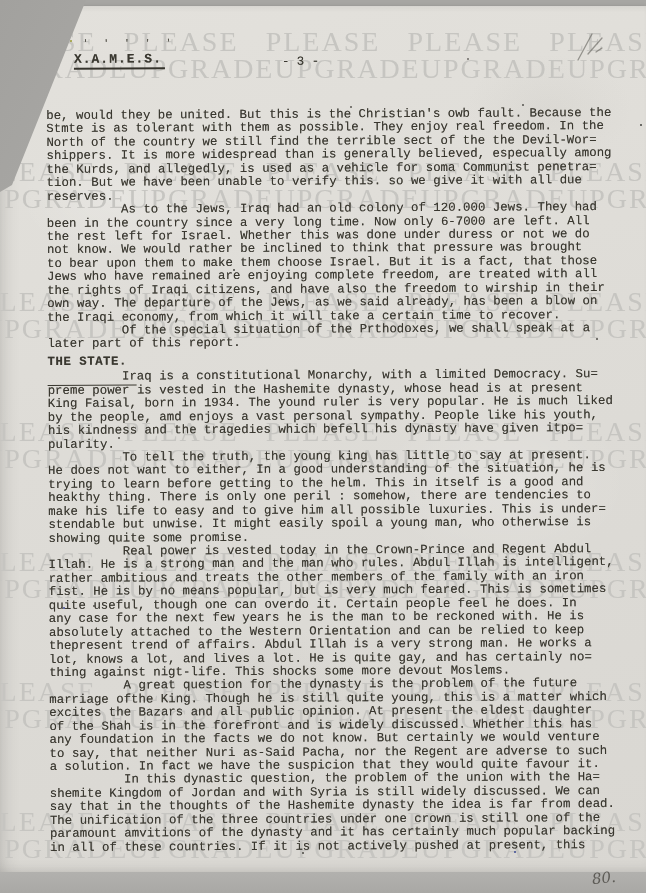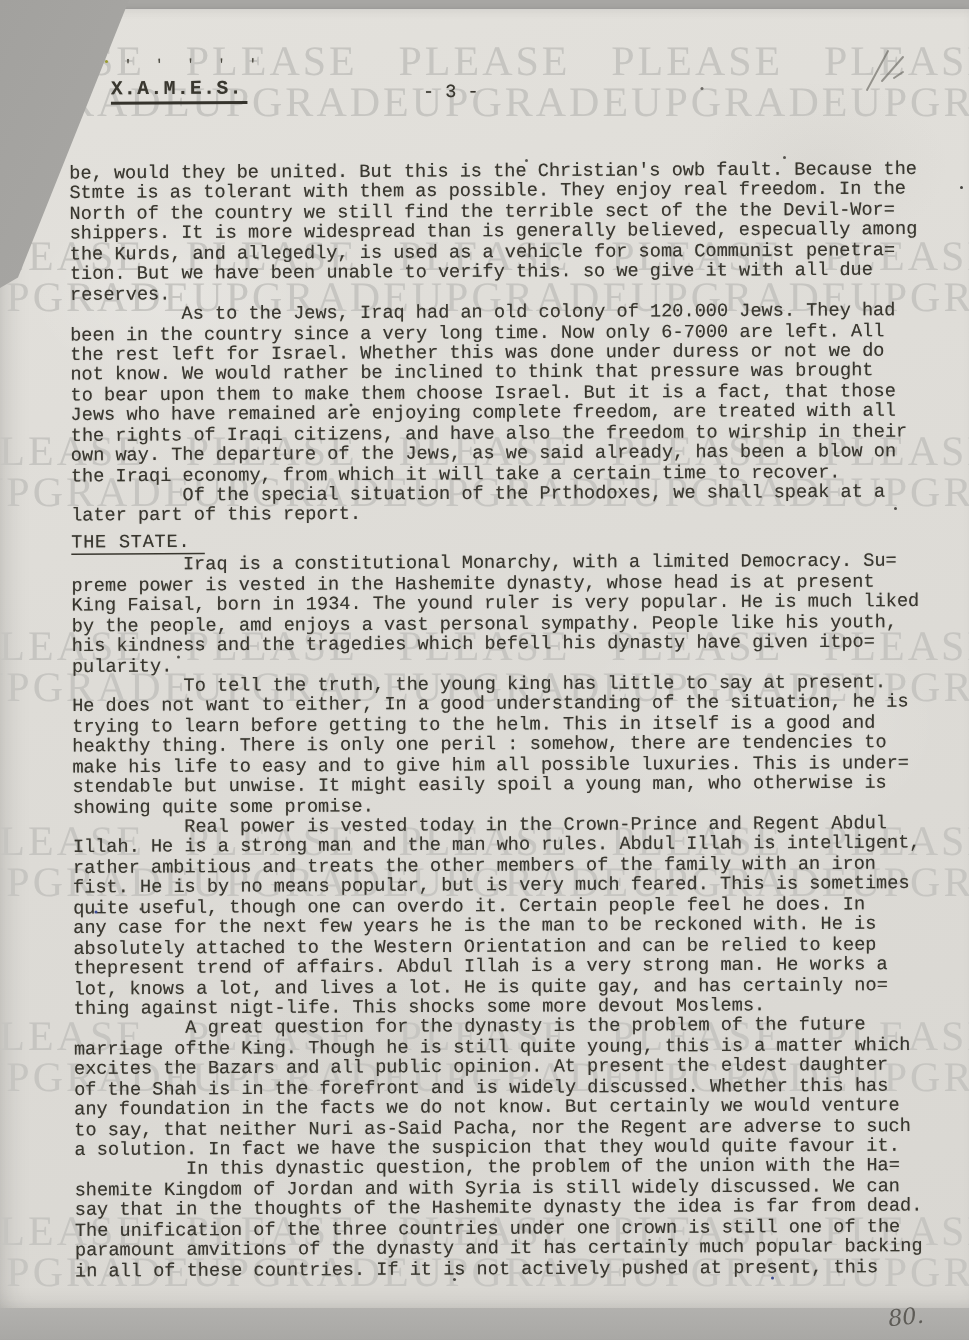--- a/index.html
+++ b/index.html
@@ -47,22 +47,22 @@
     color:#4a483f;white-space:pre;
   }
   .page-label{position:absolute;left:284px;top:50px;font-size:12.4px;white-space:pre;}
   .body-lines{
     position:absolute;left:48px;top:104px;width:585px;
     font-size:12.4px;line-height:13.45px;
   }
   .line{white-space:pre;height:13.45px;}
   .line.heading{margin-top:4px;margin-bottom:2px;}
   .line.heading .hl{
-    font-weight:normal;letter-spacing:0.5px;
-    border-bottom:1.6px solid #39372f;padding-right:10px;padding-bottom:0px;
+    font-weight:bold;letter-spacing:0.5px;
+    border-bottom:1.6px solid #39372f;padding-right:10px;padding-bottom:16px;
   }
   
   .corner{
     position:absolute;left:0;top:0;width:90px;height:192px;z-index:4;
     background:linear-gradient(115deg,#a2a19e 0%,#a6a5a2 60%,#a9a8a5 100%);
     clip-path:polygon(0 0, 86px 0, 12px 185px, 0 192px);
   }
   .bottom-band{
     position:absolute;left:0;right:0;bottom:0;height:21px;z-index:4;
     background:linear-gradient(180deg,#b2b1ae 0%,#a9a8a5 100%);

